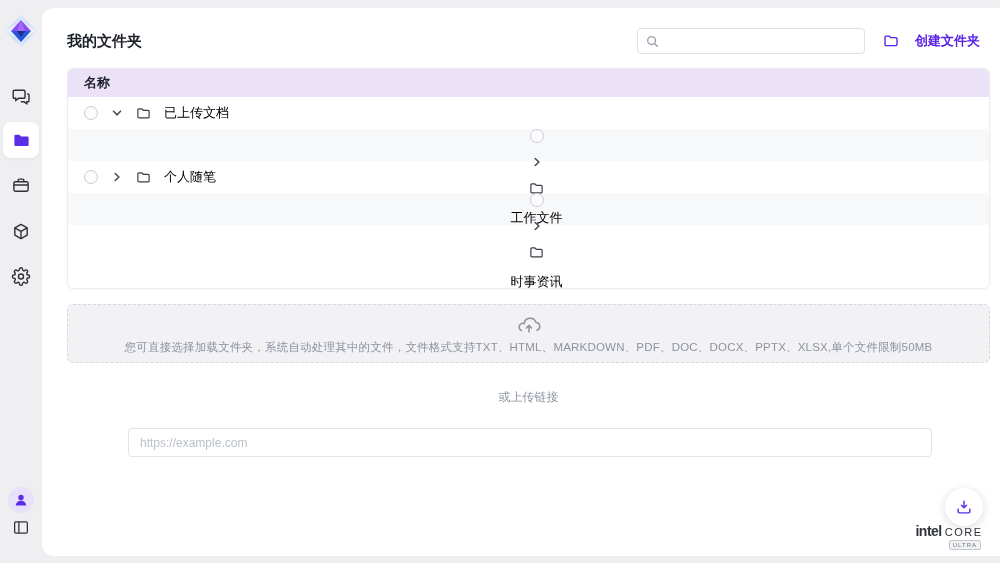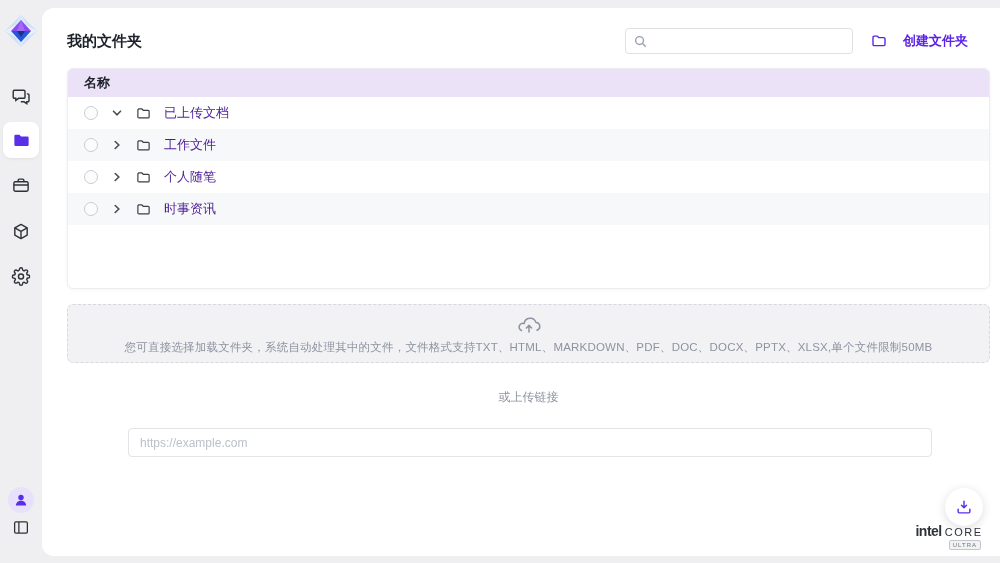--- a/index.html
+++ b/index.html
@@ -20,27 +20,27 @@
 
   
   .panel { position:absolute; left:42px; top:8px; right:0; bottom:7px; background:#ffffff; border-radius:12px 0 0 12px; padding:12px 10px 0 25px; }
 
   
   .hdr { display:flex; align-items:center; height:42px; }
   .hdr-title { font-size:15px; font-weight:bold; color:#1d2129;text-align:right; }
   .hdr-spacer { flex:1; }
   .searchbox { width:228px; height:26px; border:1px solid #e0e0e5; border-radius:4px; background:#fff; display:flex; align-items:center; padding:0 8px; gap:6px; }
   .searchbox input { border:none; outline:none; flex:1; font-size:12px; color:#333; background:transparent; font-family:inherit; }
-  .create-btn { margin-left:18px; margin-right:22px; background:none; border:none; color:#5b21e8; font-size:13px; font-weight:bold; display:flex; align-items:center; gap:16px; cursor:pointer; font-family:inherit; }
+  .create-btn { margin-left:18px; margin-right:10px; background:none; border:none; color:#5b21e8; font-size:13px; font-weight:bold; display:flex; align-items:center; gap:16px; cursor:pointer; font-family:inherit; }
 
   
   .tcard { margin-top:6px; border:1px solid #ececf1; border-radius:6px; height:221px; overflow:hidden; box-shadow:0 1px 4px rgba(20,20,40,.04); background:#fff; }
   .thead { height:28px; background:#ebe2f8; display:flex; align-items:center; padding-left:16px; font-size:13px; font-weight:bold; color:#1d2129; }
-  .trow { height:32px; display:flex; align-items:center; padding-left:16px; gap:13px; font-size:13px; color:#4c1d95; cursor:pointer; }
-  .trow.alt { background:#f7f8fa; }
+  .trow { height:32px; display:flex; align-items:center; padding-left:16px; gap:13px; font-size:13px; color:#000000; cursor:pointer; }
+  .trow.alt { background:#f7f8fa;flex-direction:column; }
   .cb { width:14px; height:14px; border:1px solid #c8ccd4; border-radius:50%; background:#fcfcfd; display:inline-block; flex:0 0 auto; }
   .chev, .ficon { display:flex; align-items:center; }
 
   
   .dropzone { margin-top:15px; margin-right:0; height:59px; background:#f2f2f5; border:1px dashed #d7d7dd; border-radius:6px; display:flex; flex-direction:column; align-items:center; justify-content:center; gap:3px; cursor:pointer; }
   .drop-hint { font-size:11.5px; color:#8d93a0; letter-spacing:.2px; }
 
   
   .or-label { margin-top:26px; text-align:center; font-size:12px; color:#8d93a0; }
   .urlrow { margin:22px 58px 0 61px; display:flex; gap:8px; align-items:center; }

